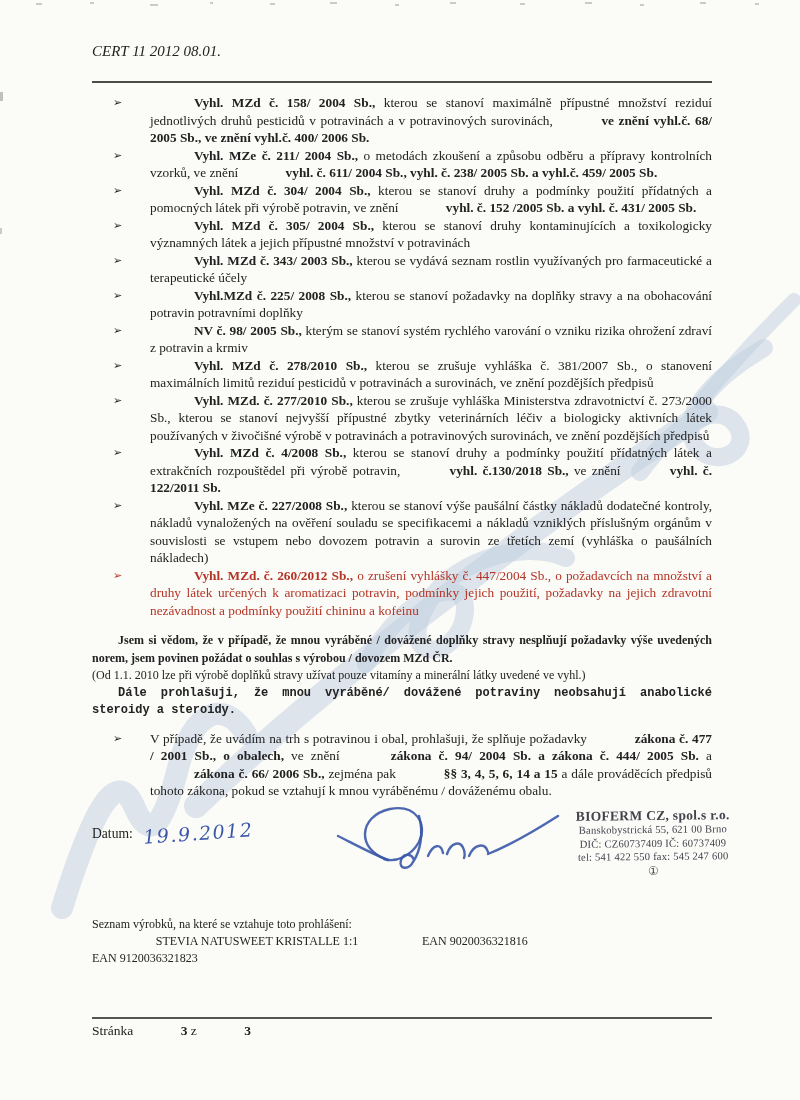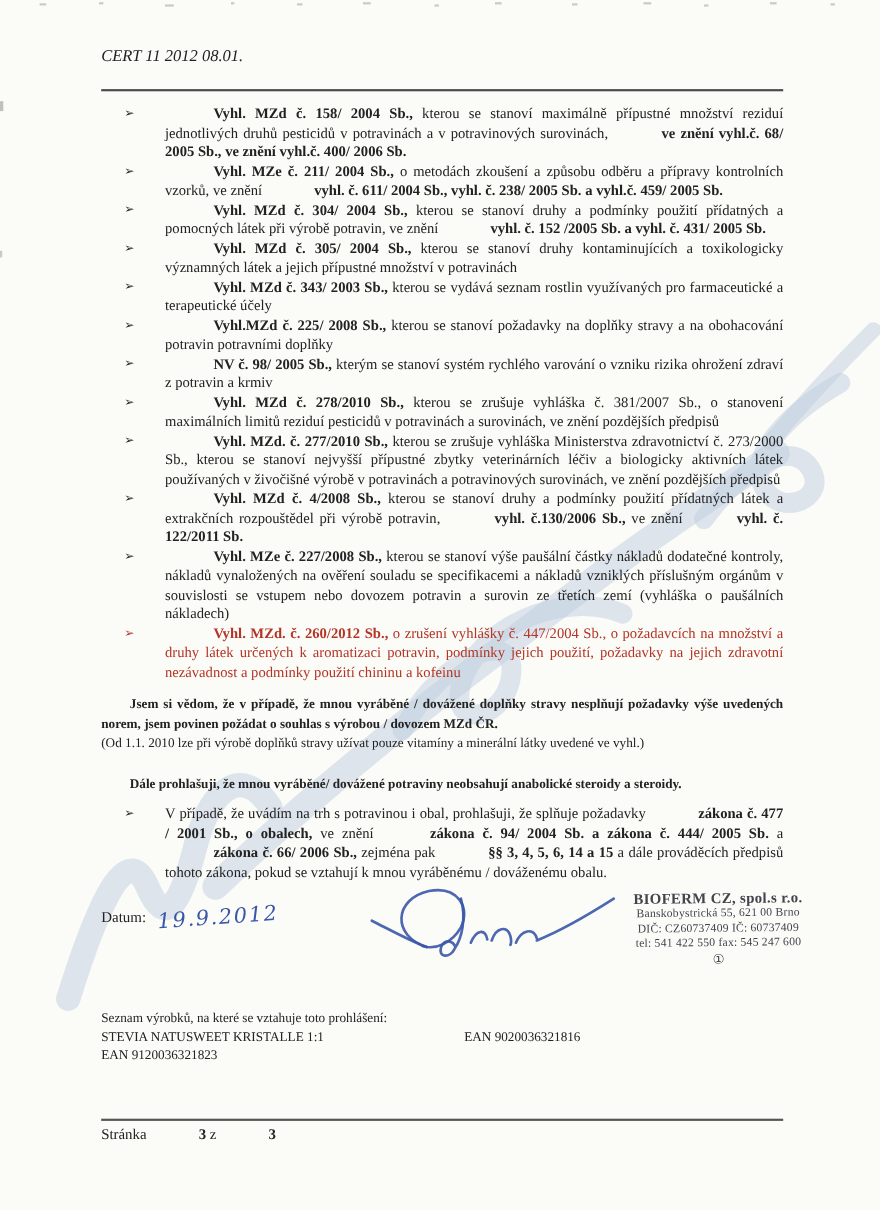--- a/index.html
+++ b/index.html
@@ -24,41 +24,41 @@
   ul.blist li .arrow{
     position:absolute;left:-37px;top:0;
     font-family:"DejaVu Sans", sans-serif;font-size:11px;line-height:17.5px;
   }
   ul.blist li.red, ul.blist li.red .arrow{color:var(--red);}
   .b{font-weight:bold;margin-left:44px;}
   .para{margin:0;width:620px;text-align:justify;font-size:12px;line-height:17.6px;}
   .para.bold{font-weight:bold;}
   .para.indent{text-indent:26px;}
   .mt1{margin-top:13px;}
-  .mt2{margin-top:19px;}
+  .mt2{margin-top:0;font-family:Liberation Mono, monospace;}
   ul.blist.pack{margin-top:10px;}
   .sig-row{position:relative;height:78px;margin-top:14px;font-size:13.6px;}
   .datum-line{margin-top:20px;}
   .hand{
     display:inline-block;font-family:"DejaVu Serif", serif;font-style:italic;
     font-size:19px;color:var(--ink);transform:rotate(-4deg) translateY(2px);
     margin-left:10px;letter-spacing:1.5px;
   }
   .signature{position:absolute;left:238px;top:-18px;width:235px;height:80px;}
   .signature path{fill:none;stroke:var(--ink);stroke-width:2.4;stroke-linecap:round;opacity:.9;}
   .stamp{
     position:absolute;left:452px;top:-12px;width:218px;text-align:center;
     color:#43434d;transform:rotate(-.6deg);
   }
   .stamp .s1{font-weight:bold;font-size:13.5px;letter-spacing:.3px;line-height:15px;}
   .stamp .s2{font-size:10.6px;line-height:13.5px;letter-spacing:.2px;}
   .stamp .s3{font-size:12px;line-height:13px;margin-top:1px;}
   .products{margin-top:18px;font-size:12px;line-height:16.8px;}
   .prow{display:flex;}
-  .pname{width:330px;}
+  .pname{width:330px;text-align:center;}
   .footer{position:absolute;left:92px;top:1017px;width:620px;text-align:left;font-size:13.5px;z-index:2;}
   .footer-rule{height:2px;background:#555;margin-bottom:4px;}
 </style>
 </head>
 <body>
 
 <div class="page">
 
   <svg class="watermark" viewBox="0 0 800 1100" aria-hidden="true">
     <path d="M 62 908 C 92 812 116 766 134 806 C 150 844 164 824 178 768 C 192 714 222 696 246 734" stroke-width="22"></path>
@@ -92,21 +92,21 @@
     <ul class="blist" id="decree-list">
         <li><span class="arrow">➢</span><span class="b">Vyhl. MZd č. 158/ 2004 Sb., </span><span>kterou se stanoví maximálně přípustné množství reziduí jednotlivých druhů pesticidů v potravinách a v potravinových surovinách, </span><span class="b">ve znění vyhl.č. 68/ 2005 Sb., ve znění vyhl.č. 400/ 2006 Sb.</span></li>
         <li><span class="arrow">➢</span><span class="b">Vyhl. MZe č. 211/ 2004 Sb., </span><span>o metodách zkoušení a způsobu odběru a přípravy kontrolních vzorků, ve znění </span><span class="b">vyhl. č. 611/ 2004 Sb., vyhl. č. 238/ 2005 Sb. a vyhl.č. 459/ 2005 Sb.</span></li>
         <li><span class="arrow">➢</span><span class="b">Vyhl. MZd č. 304/ 2004 Sb., </span><span>kterou se stanoví druhy a podmínky použití přídatných a pomocných látek při výrobě potravin, ve znění </span><span class="b">vyhl. č. 152 /2005 Sb. a vyhl. č. 431/ 2005 Sb.</span></li>
         <li><span class="arrow">➢</span><span class="b">Vyhl. MZd č. 305/ 2004 Sb., </span><span>kterou se stanoví druhy kontaminujících a toxikologicky významných látek a jejich přípustné množství v potravinách</span></li>
         <li><span class="arrow">➢</span><span class="b">Vyhl. MZd č. 343/ 2003 Sb., </span><span>kterou se vydává seznam rostlin využívaných pro farmaceutické a terapeutické účely</span></li>
         <li><span class="arrow">➢</span><span class="b">Vyhl.MZd č. 225/ 2008 Sb., </span><span>kterou se stanoví požadavky na doplňky stravy a na obohacování potravin potravními doplňky</span></li>
         <li><span class="arrow">➢</span><span class="b">NV č. 98/ 2005 Sb., </span><span>kterým se stanoví systém rychlého varování o vzniku rizika ohrožení zdraví z potravin a krmiv</span></li>
         <li><span class="arrow">➢</span><span class="b">Vyhl. MZd č. 278/2010 Sb., </span><span>kterou se zrušuje vyhláška č. 381/2007 Sb., o stanovení maximálních limitů reziduí pesticidů v potravinách a surovinách, ve znění pozdějších předpisů</span></li>
         <li><span class="arrow">➢</span><span class="b">Vyhl. MZd. č. 277/2010 Sb., </span><span>kterou se zrušuje vyhláška Ministerstva zdravotnictví č. 273/2000 Sb., kterou se stanoví nejvyšší přípustné zbytky veterinárních léčiv a biologicky aktivních látek používaných v živočišné výrobě v potravinách a potravinových surovinách, ve znění pozdějších předpisů</span></li>
-        <li><span class="arrow">➢</span><span class="b">Vyhl. MZd č. 4/2008 Sb., </span><span>kterou se stanoví druhy a podmínky použití přídatných látek a extrakčních rozpouštědel při výrobě potravin, </span><span class="b">vyhl. č.130/2006 Sb.,</span><span> ve znění </span><span class="b">vyhl. č. 122/2011 Sb.</span></li>
+        <li><span class="arrow">➢</span><span class="b">Vyhl. MZd č. 4/2008 Sb., </span><span>kterou se stanoví druhy a podmínky použití přídatných látek a extrakčních rozpouštědel při výrobě potravin, </span><span class="b">vyhl. č.130/2018 Sb.,</span><span> ve znění </span><span class="b">vyhl. č. 122/2011 Sb.</span></li>
         <li><span class="arrow">➢</span><span class="b">Vyhl. MZe č. 227/2008 Sb., </span><span>kterou se stanoví výše paušální částky nákladů dodatečné kontroly, nákladů vynaložených na ověření souladu se specifikacemi a nákladů vzniklých příslušným orgánům v souvislosti se vstupem nebo dovozem potravin a surovin ze třetích zemí (vyhláška o paušálních nákladech)</span></li>
         <li class="red"><span class="arrow">➢</span><span class="b">Vyhl. MZd. č. 260/2012 Sb., </span><span>o zrušení vyhlášky č. 447/2004 Sb., o požadavcích na množství a druhy látek určených k aromatizaci potravin, podmínky jejich použití, požadavky na jejich zdravotní nezávadnost a podmínky použití chininu a kofeinu</span></li>
       </ul>
 
     <p class="para bold indent mt1">Jsem si vědom, že v případě, že mnou vyráběné / dovážené doplňky stravy nesplňují požadavky výše uvedených norem, jsem povinen požádat o souhlas s výrobou / dovozem MZd ČR.</p>
     <p class="para">(Od 1.1. 2010 lze při výrobě doplňků stravy užívat pouze vitamíny a minerální látky uvedené ve vyhl.)</p>
     <p class="para bold indent mt2">Dále prohlašuji, že mnou vyráběné/ dovážené potraviny neobsahují anabolické steroidy a steroidy.</p>
 
     <ul class="blist pack" id="packaging-list">
         <li><span class="arrow">➢</span><span>V případě, že uvádím na trh s potravinou i obal, prohlašuji, že splňuje požadavky </span><span class="b">zákona č. 477 / 2001 Sb., o obalech,</span><span> ve znění </span><span class="b">zákona č. 94/ 2004 Sb. a zákona č. 444/ 2005 Sb.</span><span> a </span><span class="b">zákona č. 66/ 2006 Sb.,</span><span> zejména pak </span><span class="b">§§ 3, 4, 5, 6, 14 a 15</span><span> a dále prováděcích předpisů tohoto zákona, pokud se vztahují k mnou vyráběnému / dováženému obalu.</span></li>

